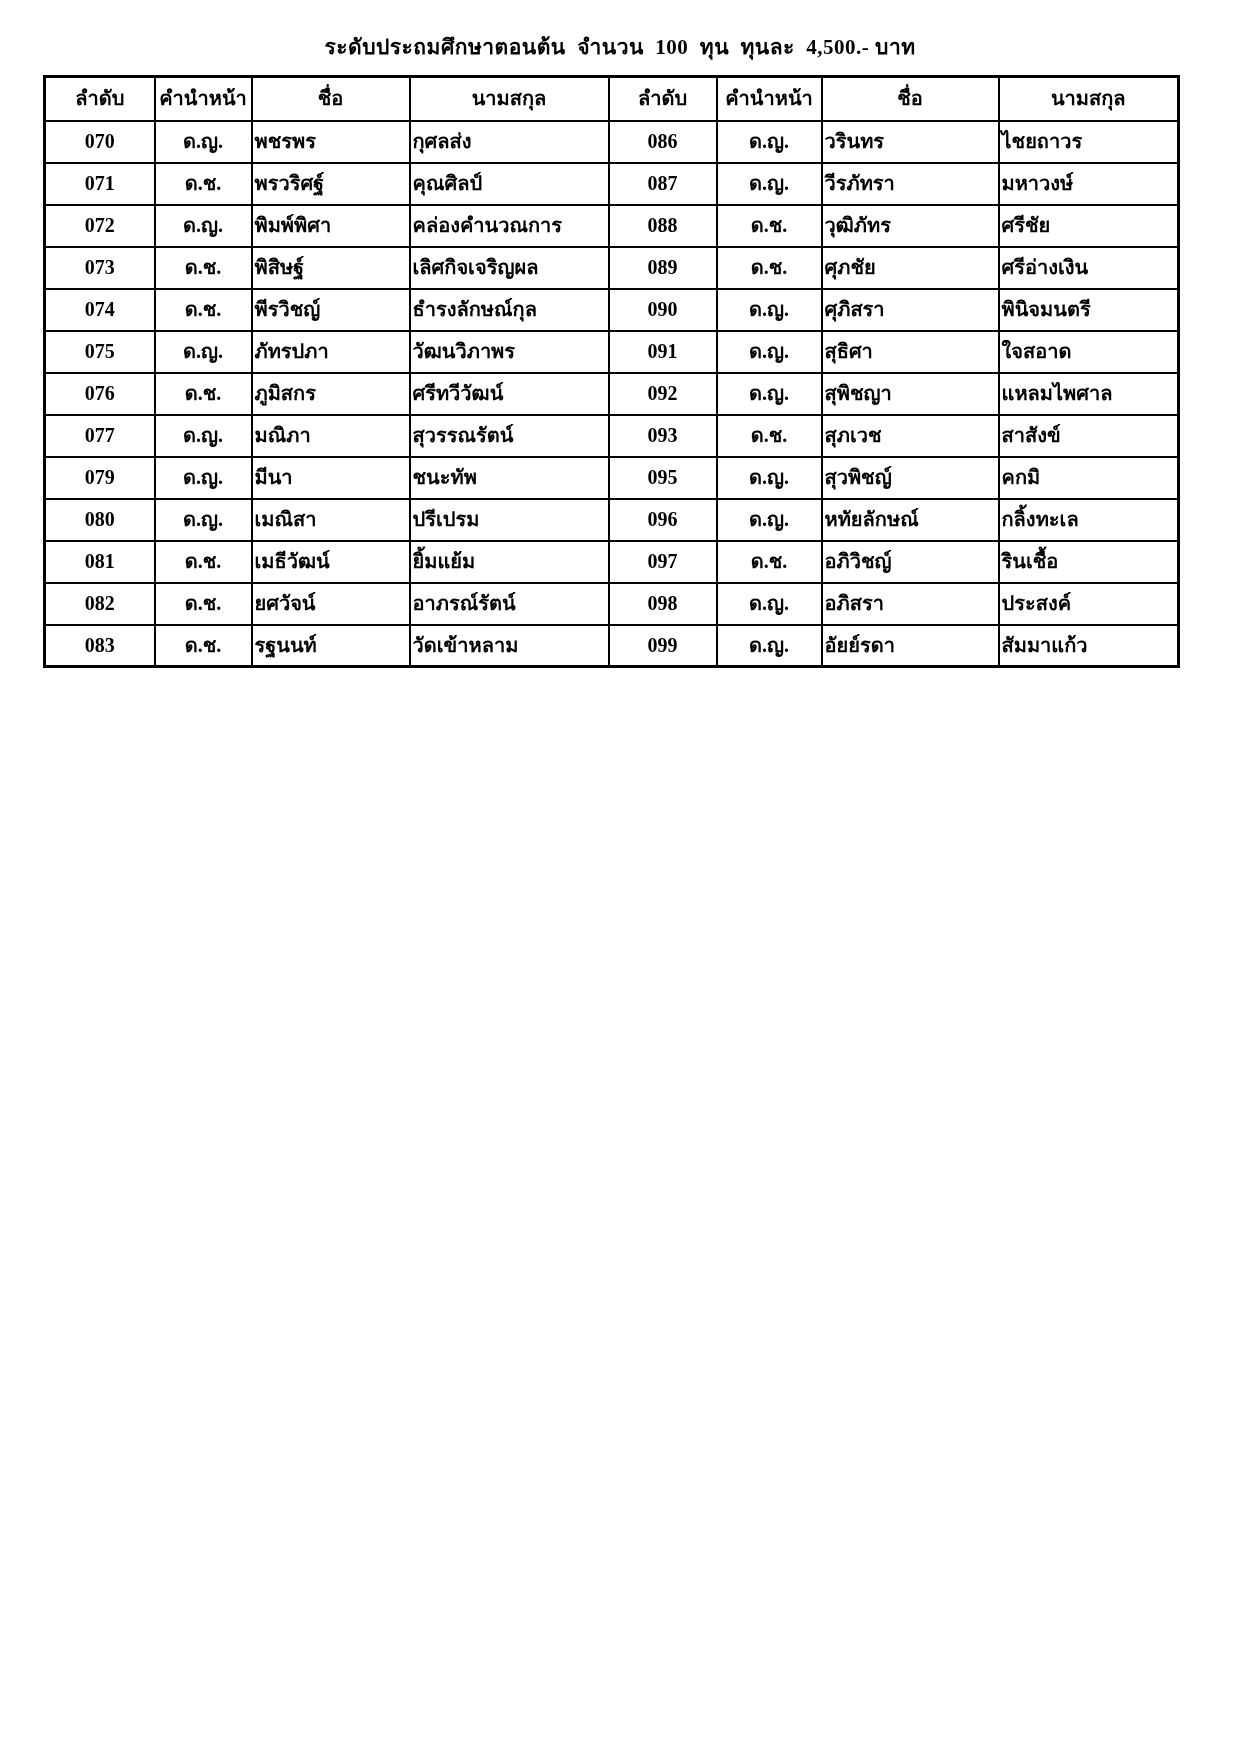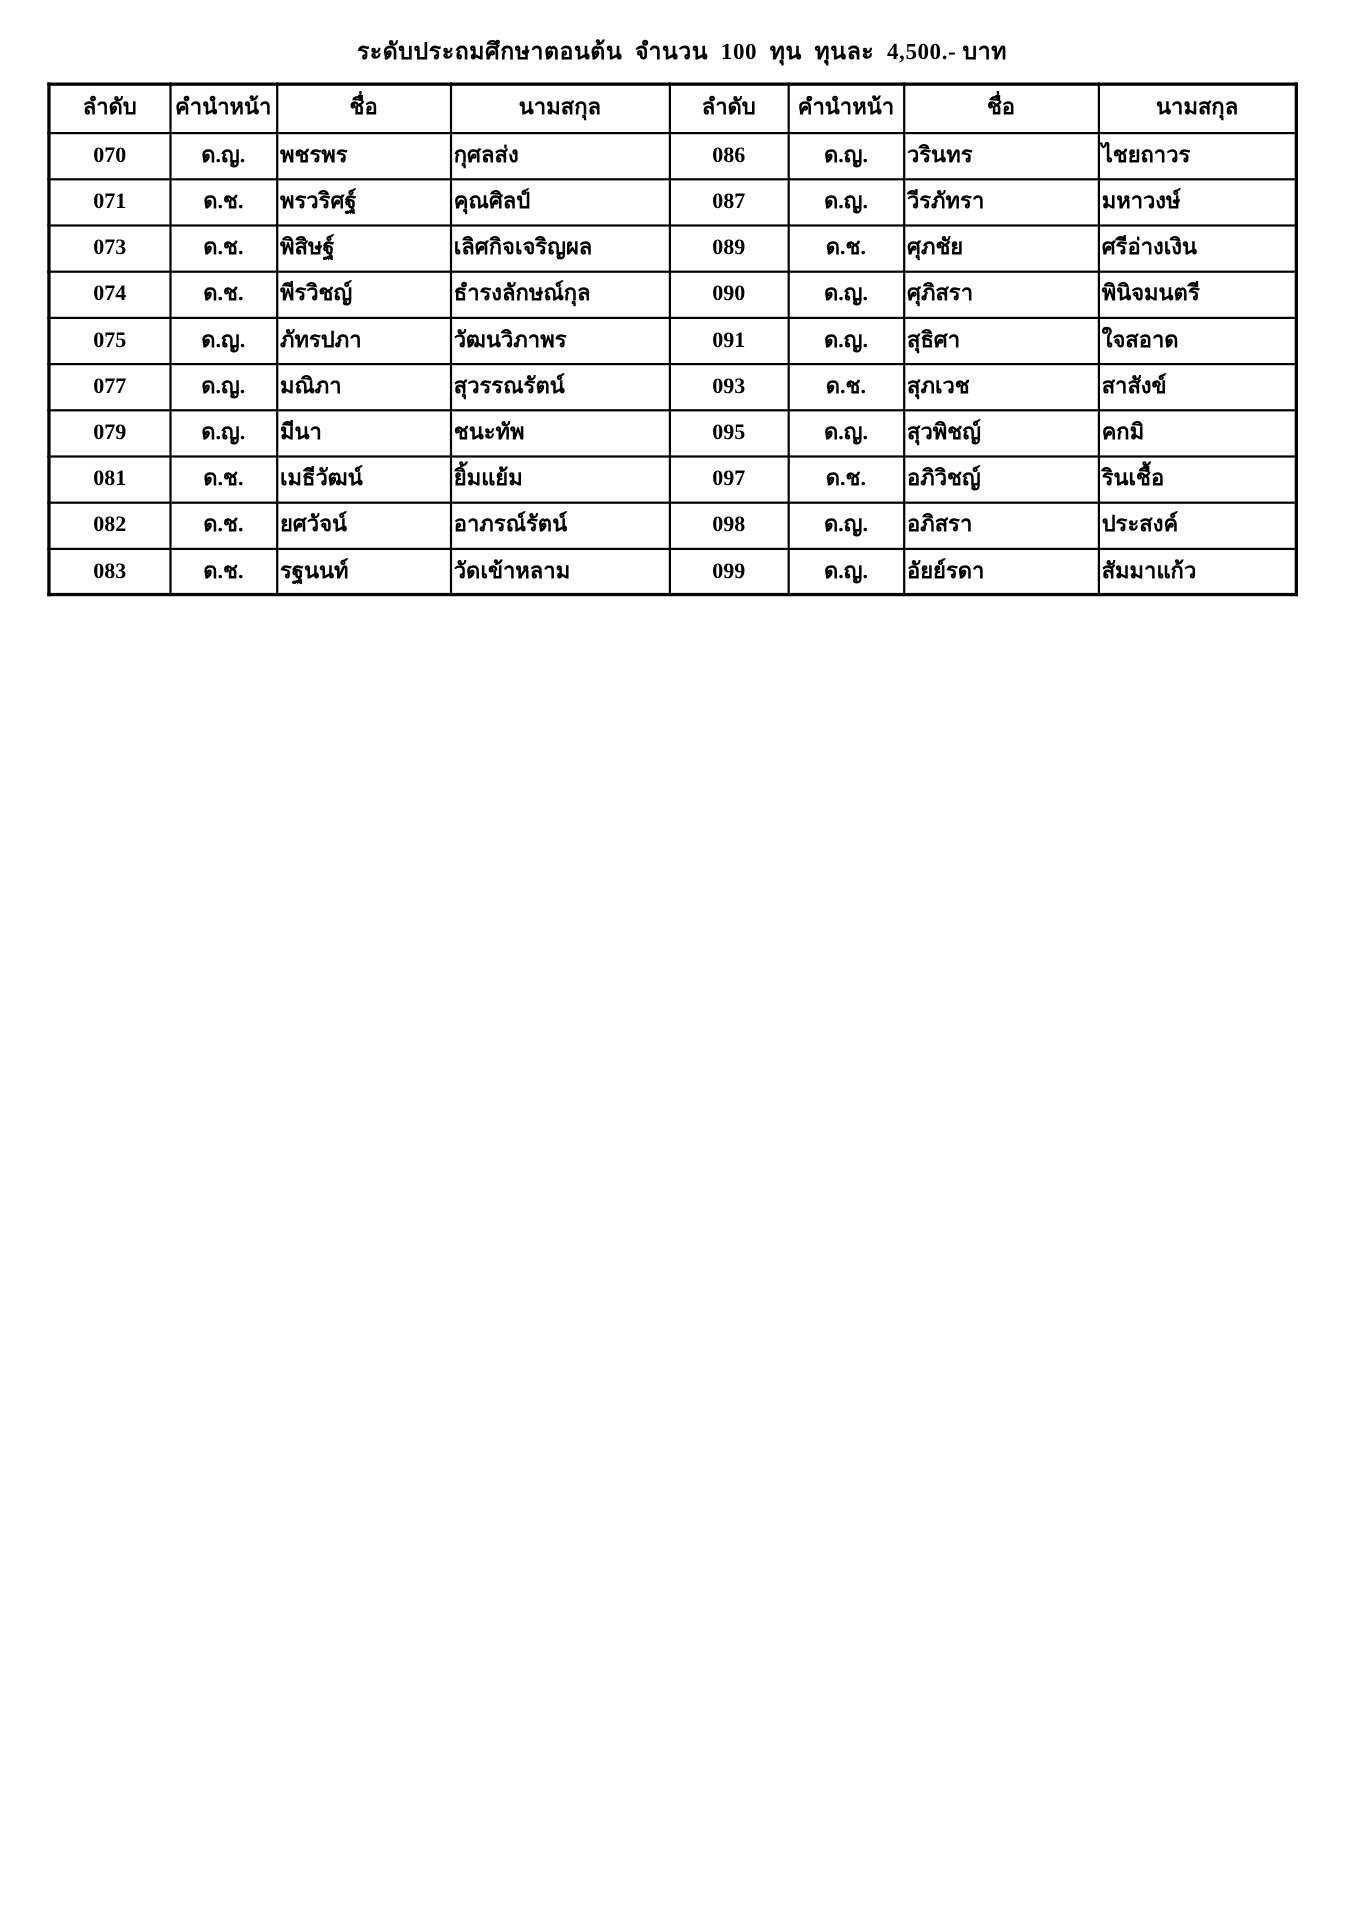--- a/index.html
+++ b/index.html
@@ -105,20 +105,30 @@
           <td class="c-center">071</td>
           <td class="c-center">ด.ช.</td>
           <td class="c-left">พรวริศฐ์</td>
           <td class="c-left">คุณศิลป์</td>
           <td class="c-center">087</td>
           <td class="c-center">ด.ญ.</td>
           <td class="c-left">วีรภัทรา</td>
           <td class="c-left">มหาวงษ์</td>
         </tr>
         <tr>
+          <td class="c-center">072</td>
+          <td class="c-center">ด.ญ.</td>
+          <td class="c-left">พิมพ์พิศา</td>
+          <td class="c-left">คล่องคำนวณการ</td>
+          <td class="c-center">088</td>
+          <td class="c-center">ด.ช.</td>
+          <td class="c-left">วุฒิภัทร</td>
+          <td class="c-left">ศรีชัย</td>
+        </tr>
+        <tr>
           <td class="c-center">073</td>
           <td class="c-center">ด.ช.</td>
           <td class="c-left">พิสิษฐ์</td>
           <td class="c-left">เลิศกิจเจริญผล</td>
           <td class="c-center">089</td>
           <td class="c-center">ด.ช.</td>
           <td class="c-left">ศุภชัย</td>
           <td class="c-left">ศรีอ่างเงิน</td>
         </tr>
         <tr>
@@ -135,38 +145,58 @@
           <td class="c-center">075</td>
           <td class="c-center">ด.ญ.</td>
           <td class="c-left">ภัทรปภา</td>
           <td class="c-left">วัฒนวิภาพร</td>
           <td class="c-center">091</td>
           <td class="c-center">ด.ญ.</td>
           <td class="c-left">สุธิศา</td>
           <td class="c-left">ใจสอาด</td>
         </tr>
         <tr>
+          <td class="c-center">076</td>
+          <td class="c-center">ด.ช.</td>
+          <td class="c-left">ภูมิสกร</td>
+          <td class="c-left">ศรีทวีวัฒน์</td>
+          <td class="c-center">092</td>
+          <td class="c-center">ด.ญ.</td>
+          <td class="c-left">สุพิชญา</td>
+          <td class="c-left">แหลมไพศาล</td>
+        </tr>
+        <tr>
           <td class="c-center">077</td>
           <td class="c-center">ด.ญ.</td>
           <td class="c-left">มณิภา</td>
           <td class="c-left">สุวรรณรัตน์</td>
           <td class="c-center">093</td>
           <td class="c-center">ด.ช.</td>
           <td class="c-left">สุภเวช</td>
           <td class="c-left">สาสังข์</td>
         </tr>
         <tr>
           <td class="c-center">079</td>
           <td class="c-center">ด.ญ.</td>
           <td class="c-left">มีนา</td>
           <td class="c-left">ชนะทัพ</td>
           <td class="c-center">095</td>
           <td class="c-center">ด.ญ.</td>
           <td class="c-left">สุวพิชญ์</td>
           <td class="c-left">คกมิ</td>
+        </tr>
+        <tr>
+          <td class="c-center">080</td>
+          <td class="c-center">ด.ญ.</td>
+          <td class="c-left">เมณิสา</td>
+          <td class="c-left">ปรีเปรม</td>
+          <td class="c-center">096</td>
+          <td class="c-center">ด.ญ.</td>
+          <td class="c-left">หทัยลักษณ์</td>
+          <td class="c-left">กลิ้งทะเล</td>
         </tr>
         <tr>
           <td class="c-center">081</td>
           <td class="c-center">ด.ช.</td>
           <td class="c-left">เมธีวัฒน์</td>
           <td class="c-left">ยิ้มแย้ม</td>
           <td class="c-center">097</td>
           <td class="c-center">ด.ช.</td>
           <td class="c-left">อภิวิชญ์</td>
           <td class="c-left">รินเชื้อ</td>

